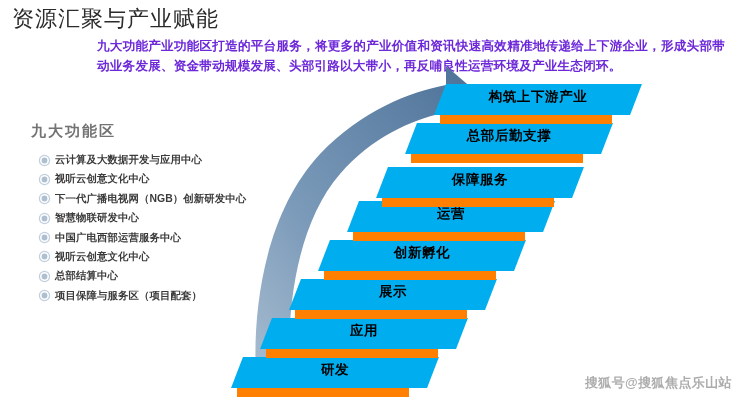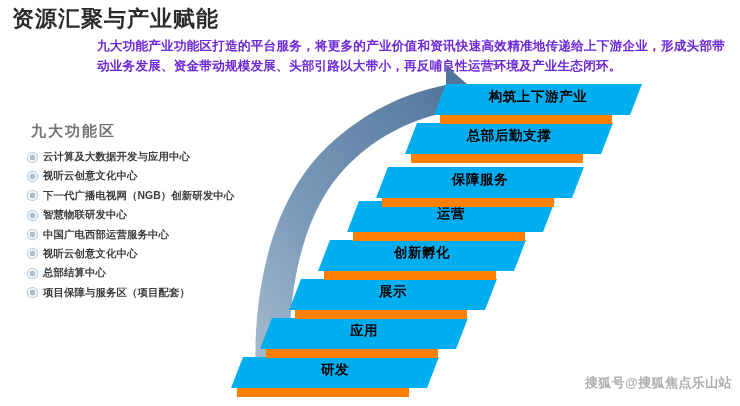--- a/index.html
+++ b/index.html
@@ -16,21 +16,21 @@
     font-family: "Liberation Sans", "DejaVu Sans", sans-serif;
     color: #1a1a1a;
   }
 
   
   .page-title {
     position: absolute;
     left: 12px;
     top: 4px;
     font-size: 22px;
-    font-weight: 700;
+    font-weight: 400;
     letter-spacing: 1px;
     color: #2b2b2b;
     white-space: nowrap;
   }
 
   
   .lead-paragraph {
     position: absolute;
     left: 97px;
     top: 36px;
@@ -52,21 +52,21 @@
   }
   .sidebar-heading {
     font-size: 15px;
     font-weight: bold;
     color: #737373;
     letter-spacing: 2px;
     margin: 0 0 9px 3px;
   }
   .sidebar-list {
     list-style: none;
-    margin: 0;
+    margin: 12px;
     padding: 0;
   }
   .sidebar-item {
     display: flex;
     align-items: center;
     margin-bottom: 5.4px;
     white-space: nowrap;
   }
   .bullet-icon {
     flex: 0 0 auto;

